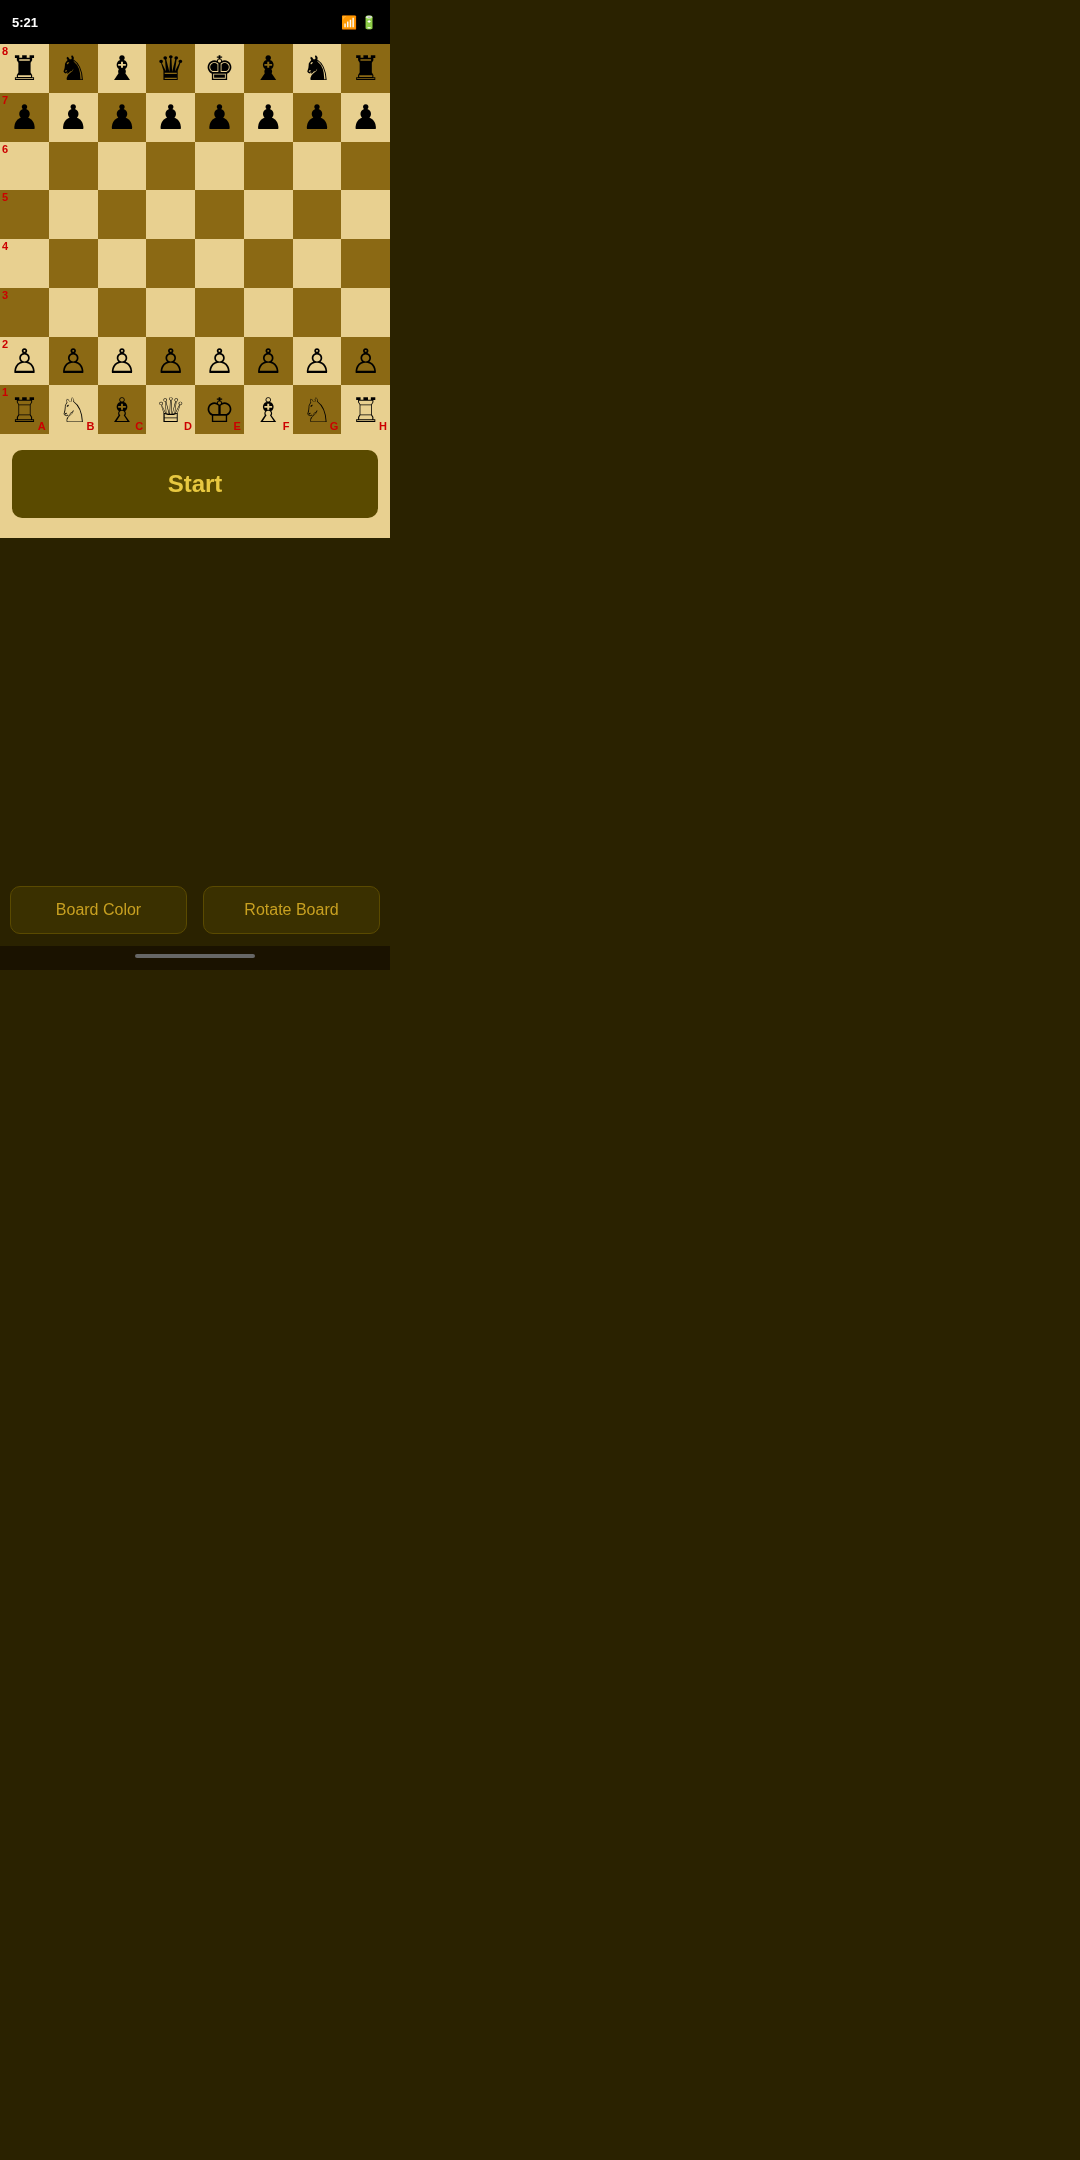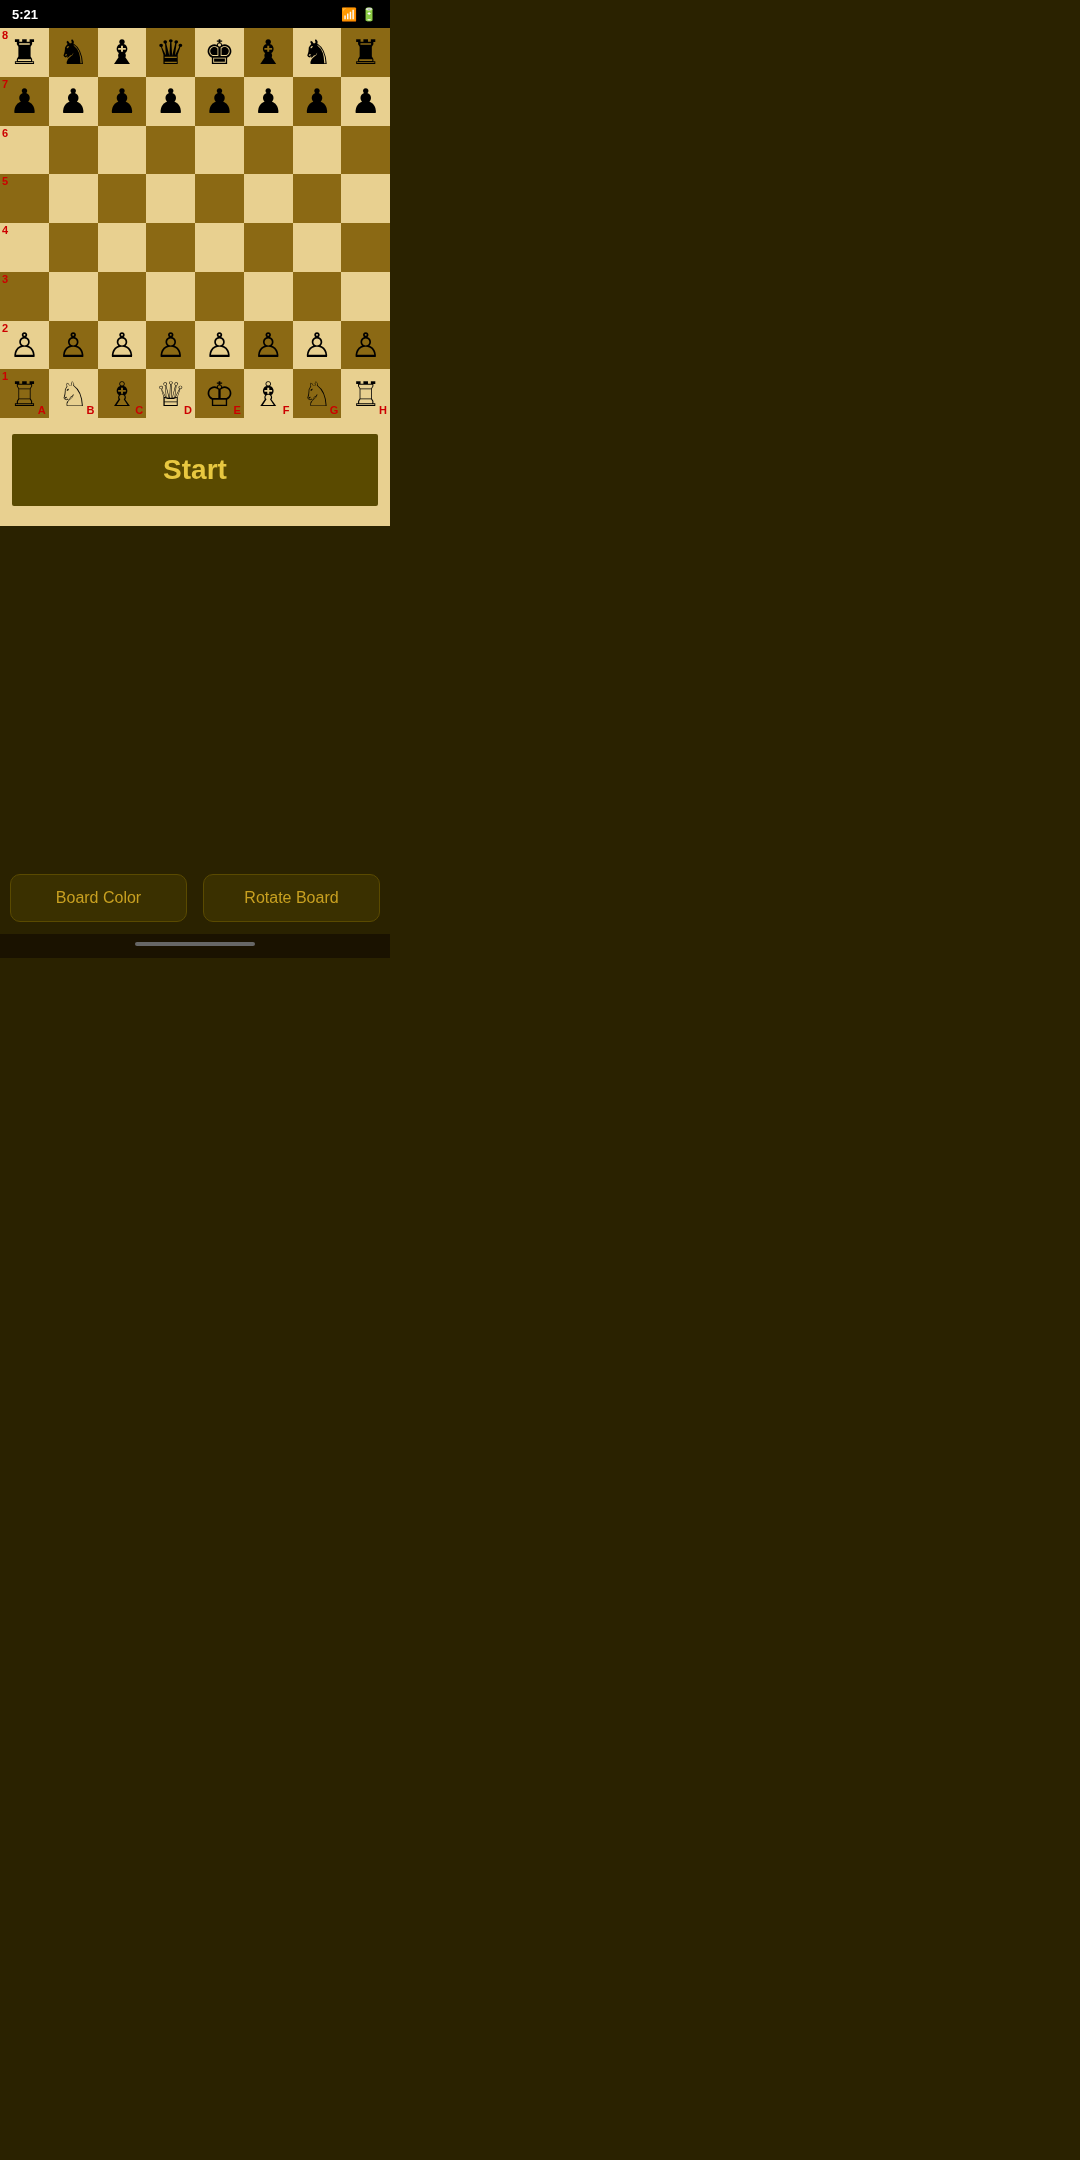--- a/index.html
+++ b/index.html
@@ -15,21 +15,21 @@
     }
 
     
     .status-bar {
       background: #000;
       color: #fff;
       display: flex;
       justify-content: space-between;
       align-items: center;
       padding: 4px 12px;
-      height: 28px;
+      height: 44px;
       font-size: 13px;
       font-weight: bold;
     }
     .status-left { display: flex; align-items: center; gap: 4px; }
     .status-right { display: flex; align-items: center; gap: 4px; }
 
     
     .board-wrapper {
       background: #e8d090;
       padding: 0;
@@ -89,23 +89,23 @@
       padding: 16px 12px 20px;
       display: flex;
       gap: 16px;
     }
 
     .btn-main {
       flex: 1;
       background: #5a4a00;
       color: #e8c840;
       border: none;
-      border-radius: 2px;
+      border-radius: 10px;
       padding: 20px 10px;
-      font-size: 28px;
+      font-size: 24px;
       font-weight: bold;
       cursor: pointer;
       text-align: center;
     }
 
     
     .dark-area {
       background: #2a2200;
       flex: 1;
       min-height: 340px;

